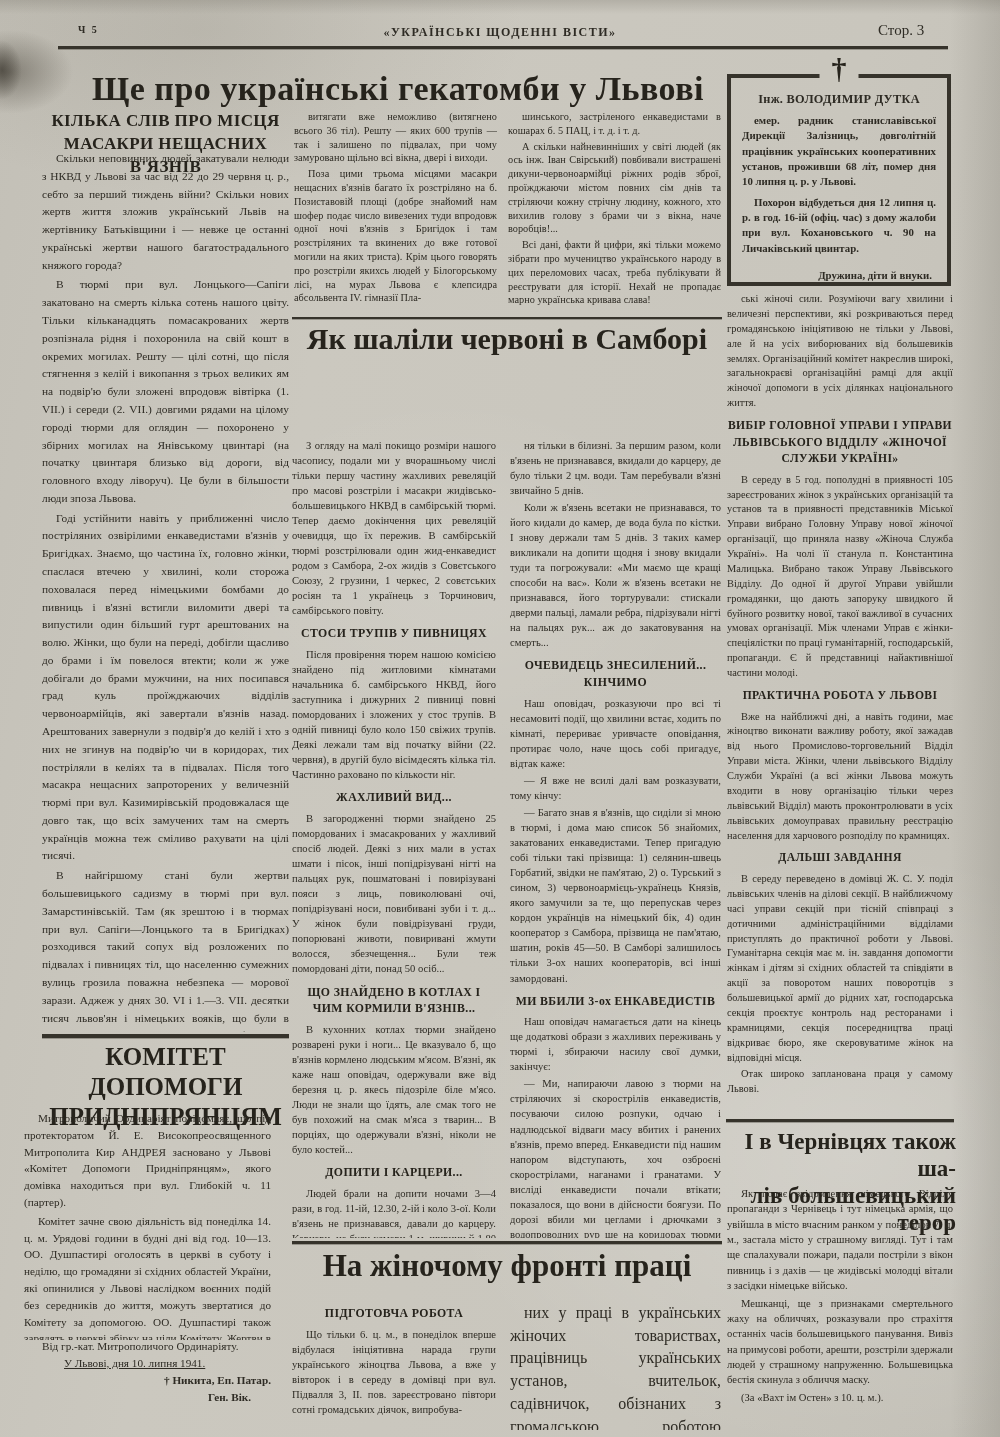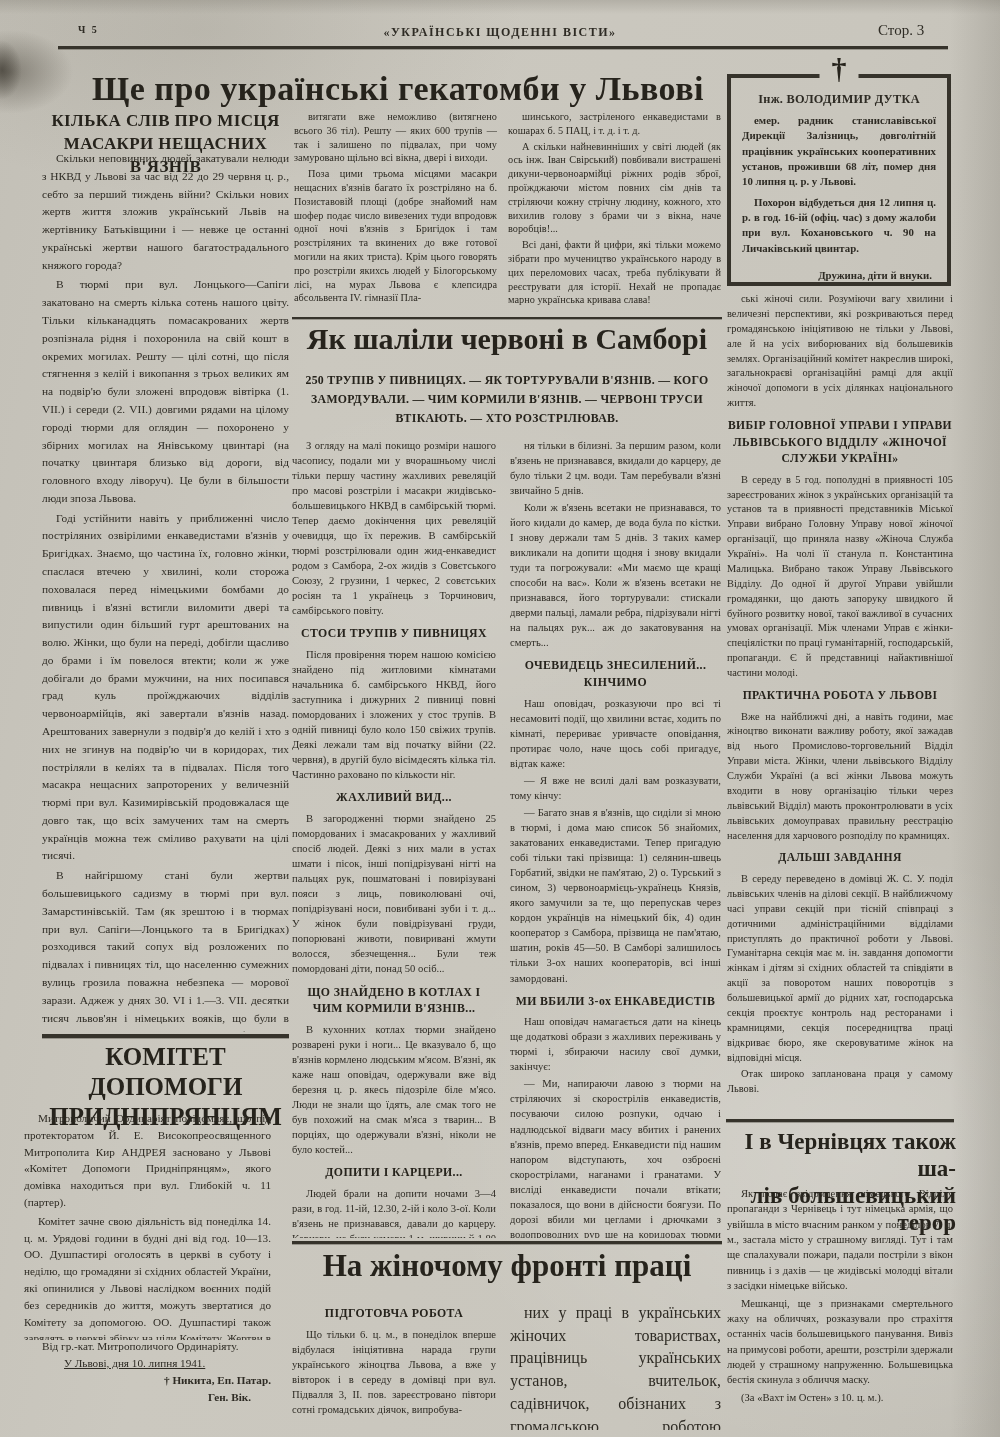--- a/index.html
+++ b/index.html
@@ -103,21 +103,20 @@
     <div class="obit-name">Інж. ВОЛОДИМИР ДУТКА</div>
     <div class="obit-body col" style="position:static;">
         <p>емер. радник станиславівської Дирекції Залізниць, довголітній працівник українських кооперативних установ, проживши 68 літ, помер дня 10 липня ц. р. у Львові.</p>
         <p>Похорон відбудеться дня 12 липня ц. р. в год. 16-ій (офіц. час) з дому жалоби при вул. Кохановського ч. 90 на Личаківський цвинтар.</p>
       </div>
     <div class="obit-sig">Дружина, діти й внуки.</div>
   </div>
 
   <div class="rule" style="left:292px;top:317px;width:430px;height:2px;"></div>
   <h1 class="abs" id="sambir-headline" style="margin:0;">Як шаліли червоні в Самборі</h1>
-  <div class="abs" id="sambir-subhead">250 ТРУПІВ У ПИВНИЦЯХ. — ЯК ТОРТУРУВАЛИ В'ЯЗНІВ. — КОГО ЗАМОРДУВАЛИ. — ЧИМ КОРМИЛИ В'ЯЗНІВ. — ЧЕРВОНІ ТРУСИ ВТІКАЮТЬ. — ХТО РОЗСТРІЛЮВАВ.</div>
   <div class="col" id="sambir-col1">
       <p>З огляду на малі покищо розміри нашого часопису, подали ми у вчорашньому числі тільки першу частину жахливих ревеляцій про масові розстріли і масакри жидівсько-большевицького НКВД в самбірській тюрмі. Тепер даємо докінчення цих ревеляцій очевидця, що їх пережив. В самбірській тюрмі розстрілювали один жид-енкаведист родом з Самбора, 2-ох жидів з Совєтського Союзу, 2 грузини, 1 черкес, 2 совєтських росіян та 1 українець з Торчинович, самбірського повіту.</p>
       <h3 class="xhead">СТОСИ ТРУПІВ У ПИВНИЦЯХ</h3>
       <p>Після провірення тюрем нашою комісією знайдено під житловими кімнатами начальника б. самбірського НКВД, його заступника і дижурних 2 пивниці повні помордованих і зложених у стос трупів. В одній пивниці було коло 150 свіжих трупів. Деякі лежали там від початку війни (22. червня), в другій було вісімдесять кілька тіл. Частинно раховано по кількости ніг.</p>
       <h3 class="xhead">ЖАХЛИВИЙ ВИД...</h3>
       <p>В загородженні тюрми знайдено 25 помордованих і змасакрованих у жахливий спосіб людей. Деякі з них мали в устах шмати і пісок, інші попідрізувані нігті на пальцях рук, пошматовані і повирізувані пояси з лиць, повиколювані очі, попідрізувані носи, повибивані зуби і т. д... У жінок були повідрізувані груди, попорювані животи, повиривані жмути волосся, збезчещення... Були теж помордовані діти, понад 50 осіб...</p>
       <h3 class="xhead">ЩО ЗНАЙДЕНО В КОТЛАХ І ЧИМ КОРМИЛИ В'ЯЗНІВ...</h3>
       <p>В кухонних котлах тюрми знайдено розварені руки і ноги... Це вказувало б, що в'язнів кормлено людським м'ясом. В'язні, як каже наш оповідач, одержували вже від березня ц. р. якесь підозріле біле м'ясо. Люди не знали що їдять, але смак того не був похожий на смак м'яса з тварин... В порціях, що одержували в'язні, ніколи не було костей...</p>
       <h3 class="xhead">ДОПИТИ І КАРЦЕРИ...</h3>
       <p>Людей брали на допити ночами 3—4 рази, в год. 11-ій, 12.30, 2-ій і коло 3-ої. Коли в'язень не признавався, давали до карцеру. Карцери, це були камери 1 м. ширини й 1.80 м. довжини. Там напускали води і впихали в'яз-</p>

